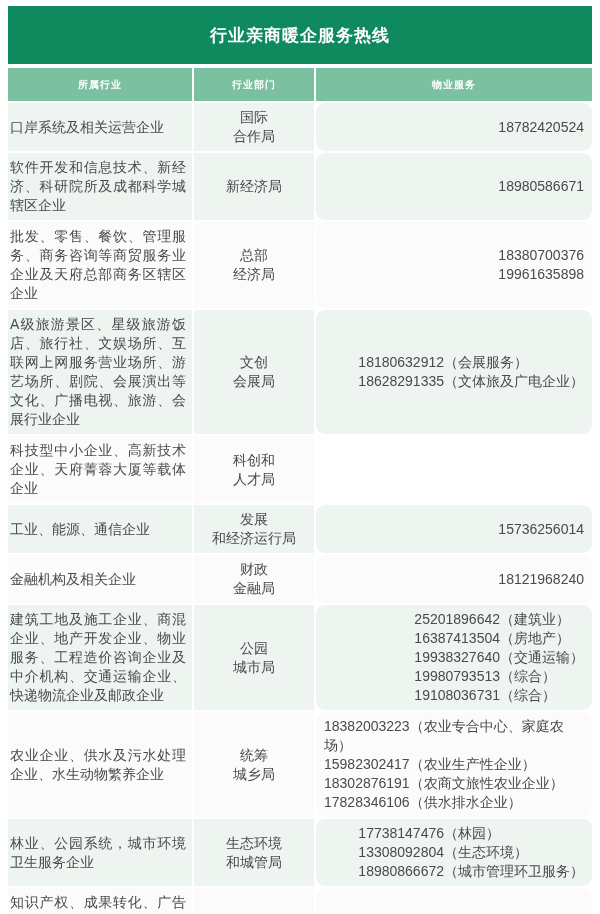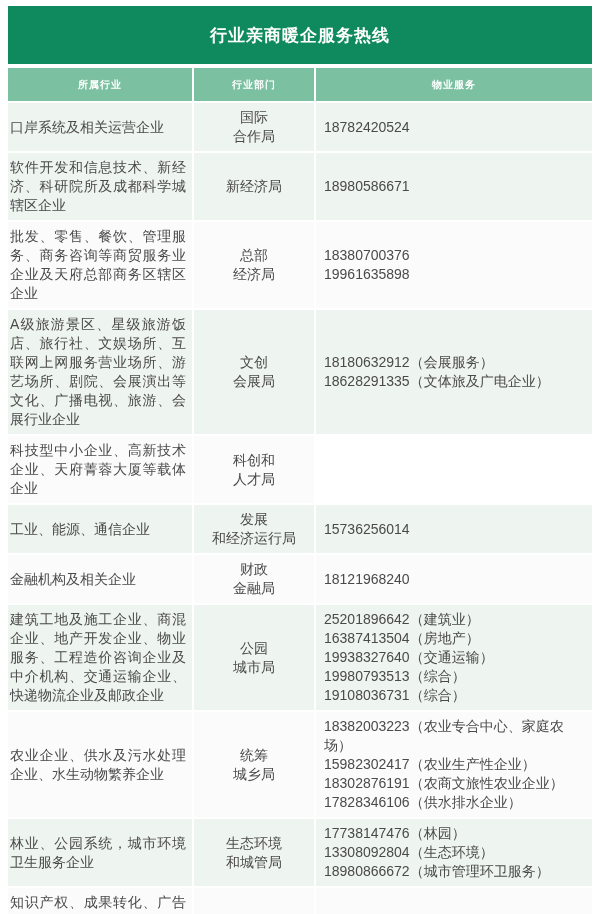--- a/index.html
+++ b/index.html
@@ -57,21 +57,21 @@
     display: flex;
     flex-direction: column;
     justify-content: center;
     min-height: 30px;
   }
   .odd  .cell { background: var(--row-odd); }
   .even .cell { background: var(--row-even); }
 
   .cell.industry { text-align: justify; padding-left: 2px; padding-right: 6px; }
   .cell.dept     { text-align: center; }
-  .cell.phones   { align-items: flex-start; }
+  .cell.phones   { align-items: flex-end; border-radius: 9px; }
   .phone-block   { display: inline-block; text-align: left; }
 </style>
 </head>
 <body>
 
 <div class="page">
 
   <div class="banner">
     <span>行业亲商暖企服务热线</span>
   </div>

